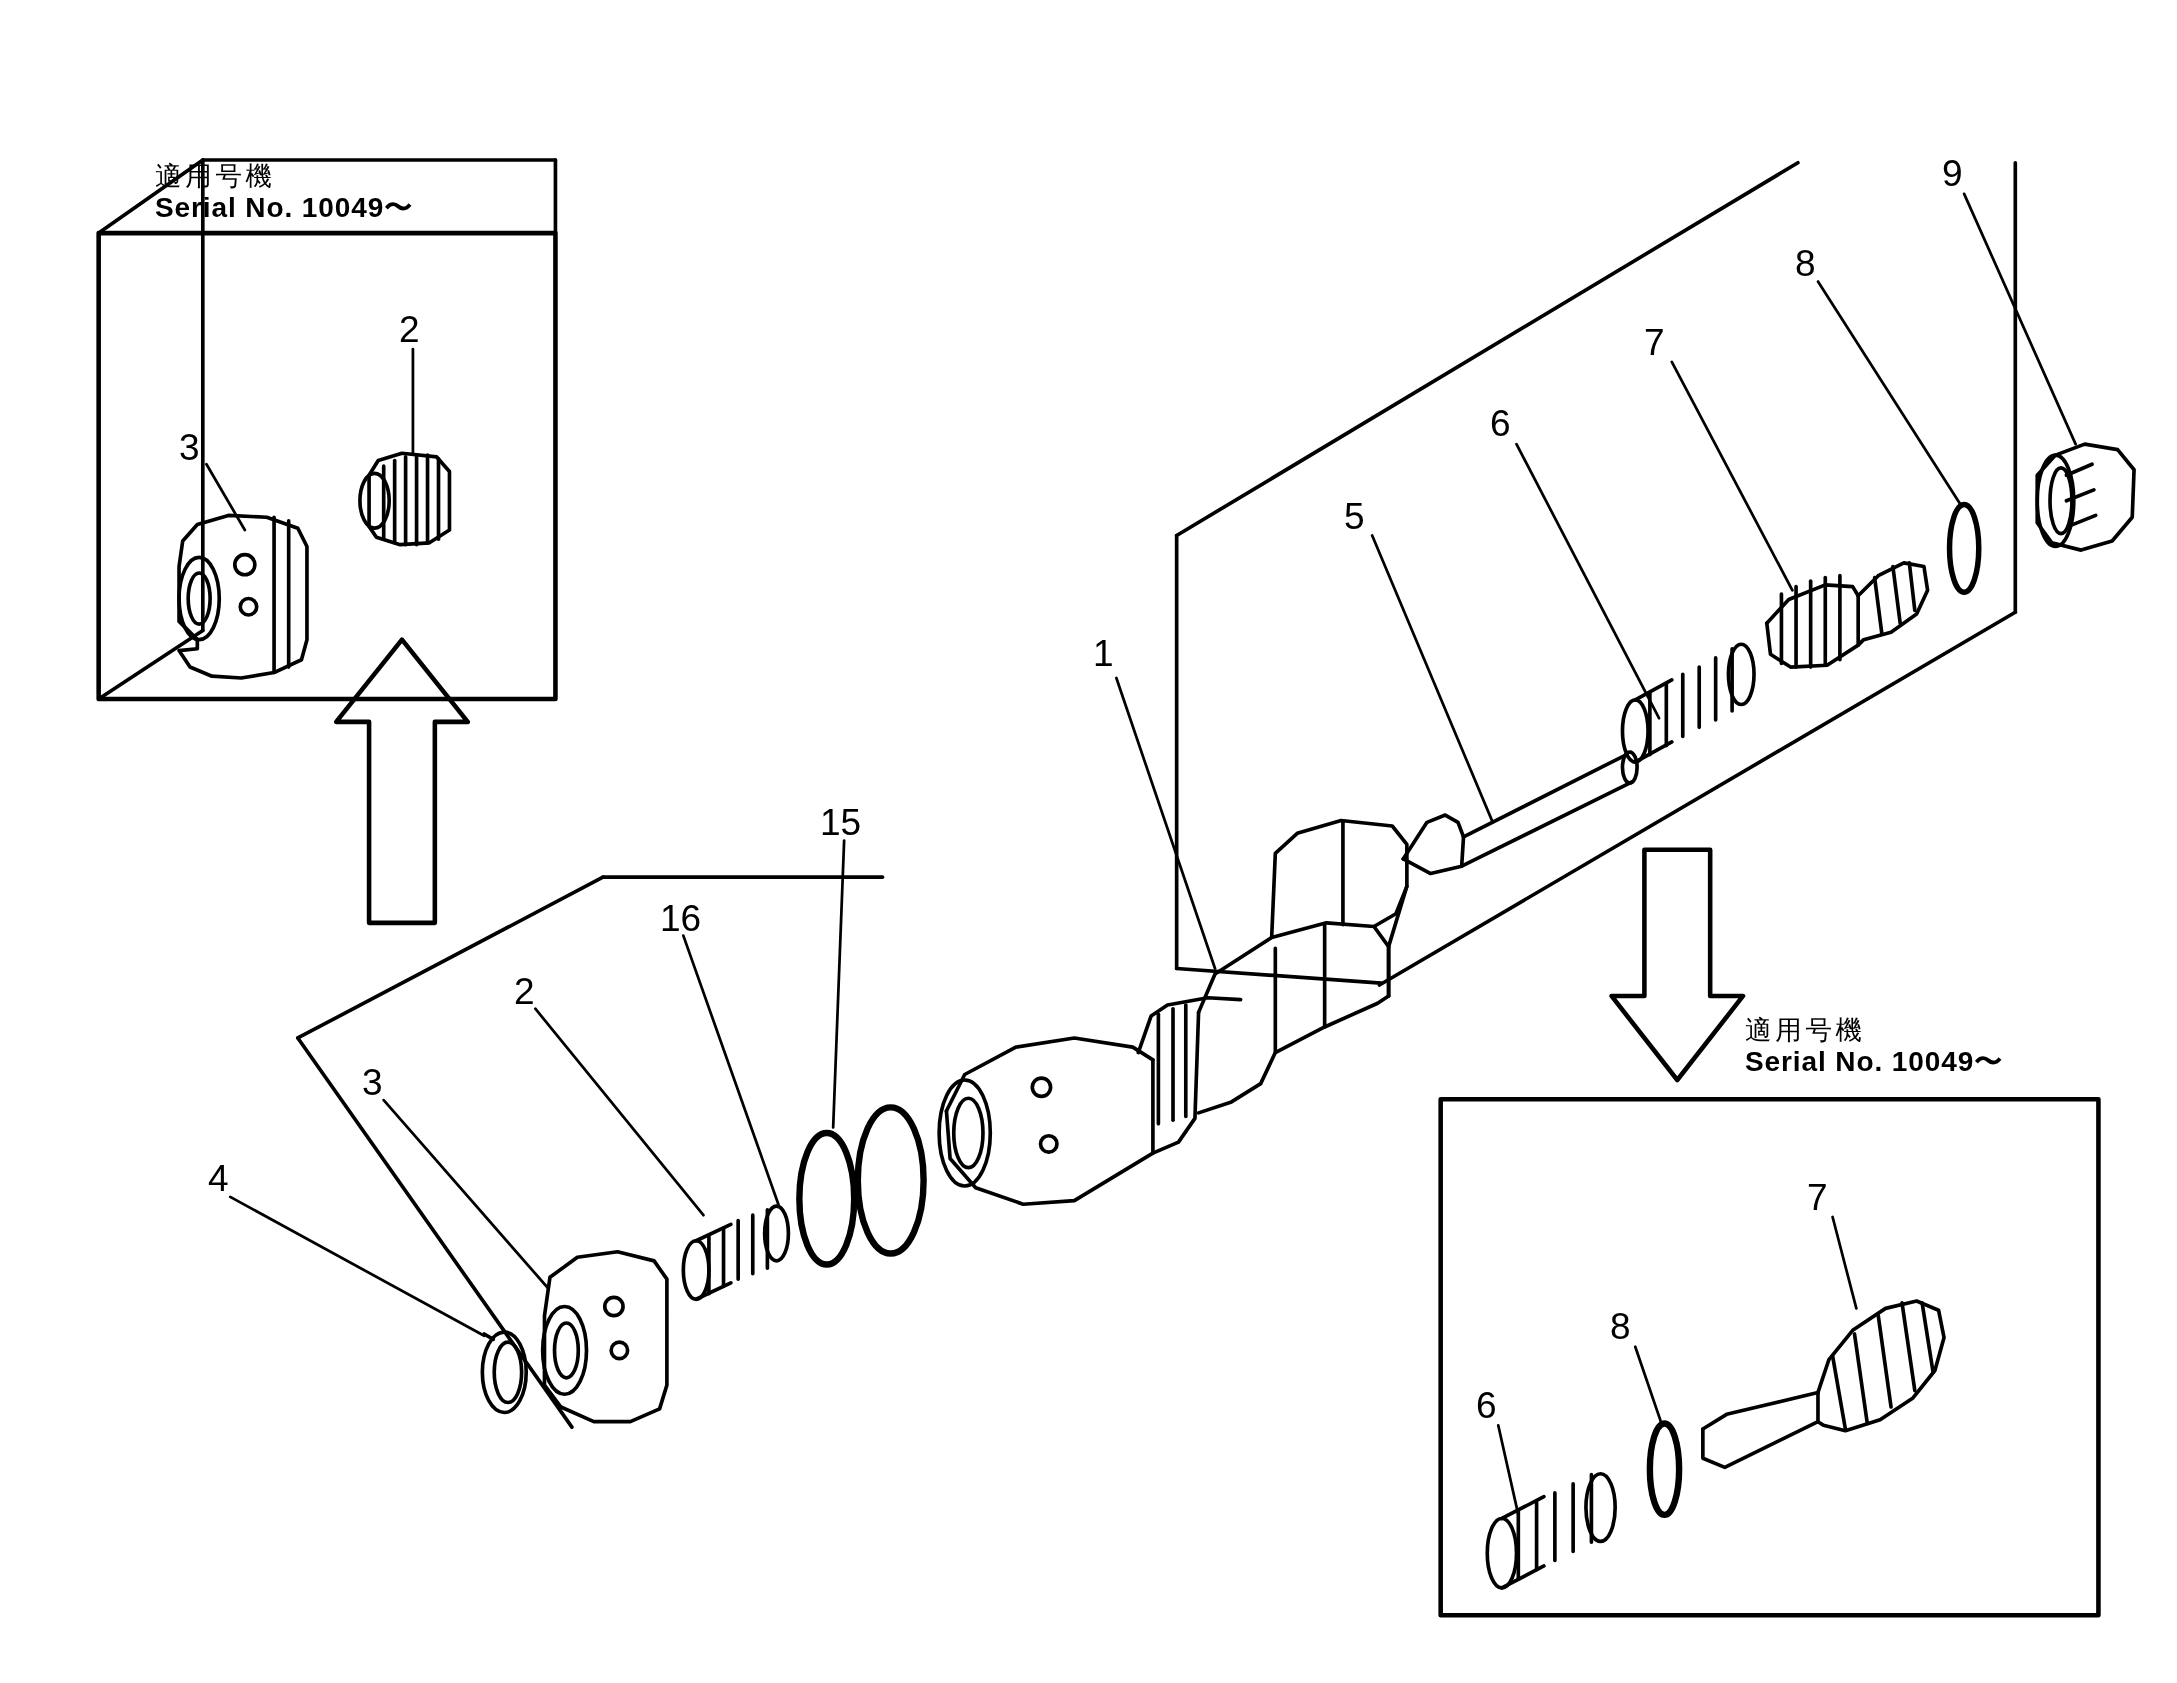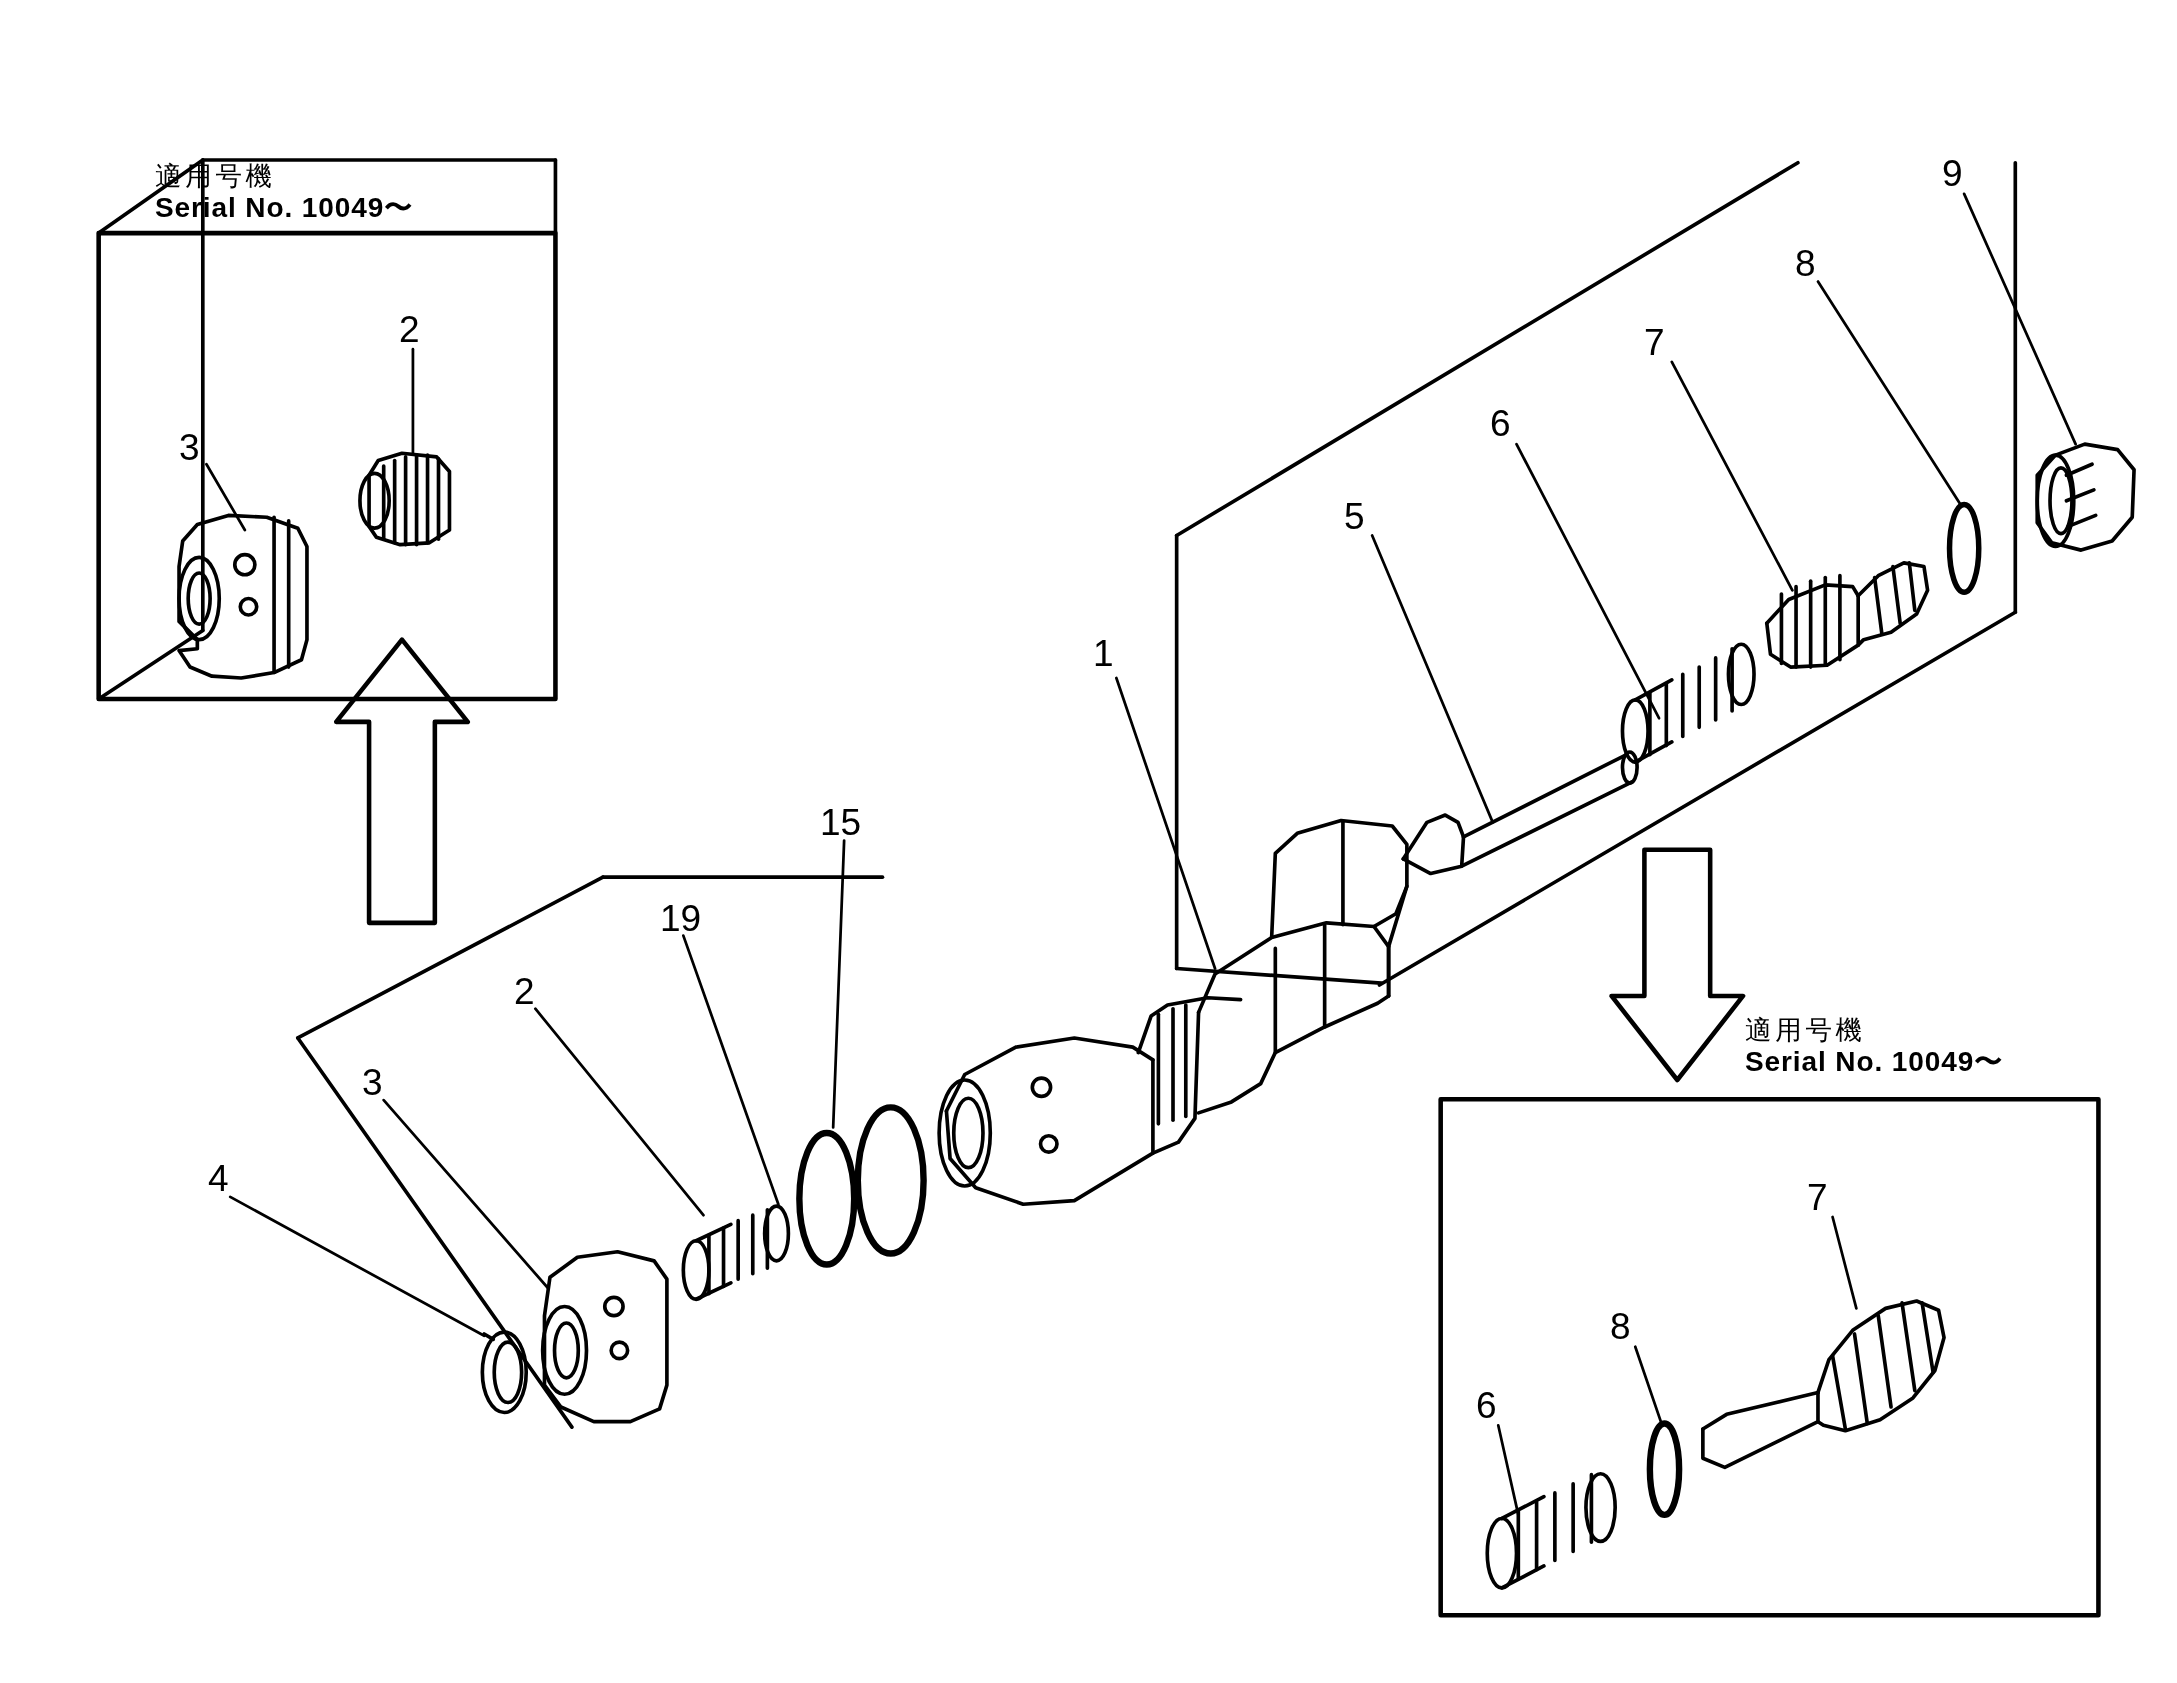--- a/index.html
+++ b/index.html
@@ -298,20 +298,20 @@
   <div class="callout" style="left:399px;  top:311px;">2</div>
   <div class="callout" style="left:179px;  top:429px;">3</div>
   <div class="callout" style="left:514px;  top:973px;">2</div>
   <div class="callout" style="left:362px;  top:1064px;">3</div>
   <div class="callout" style="left:208px;  top:1160px;">4</div>
   <div class="callout" style="left:1344px; top:498px;">5</div>
   <div class="callout" style="left:1490px; top:405px;">6</div>
   <div class="callout" style="left:1644px; top:324px;">7</div>
   <div class="callout" style="left:1795px; top:245px;">8</div>
   <div class="callout" style="left:1942px; top:155px;">9</div>
-  <div class="callout" style="left:660px;  top:900px;">19</div>
+  <div class="callout" style="left:660px;  top:900px;">16</div>
   <div class="callout" style="left:820px;  top:804px;">15</div>
   <div class="callout" style="left:1476px; top:1387px;">6</div>
   <div class="callout" style="left:1807px; top:1179px;">7</div>
   <div class="callout" style="left:1610px; top:1308px;">8</div>
 
 </div>
 
 
 </body></html>

